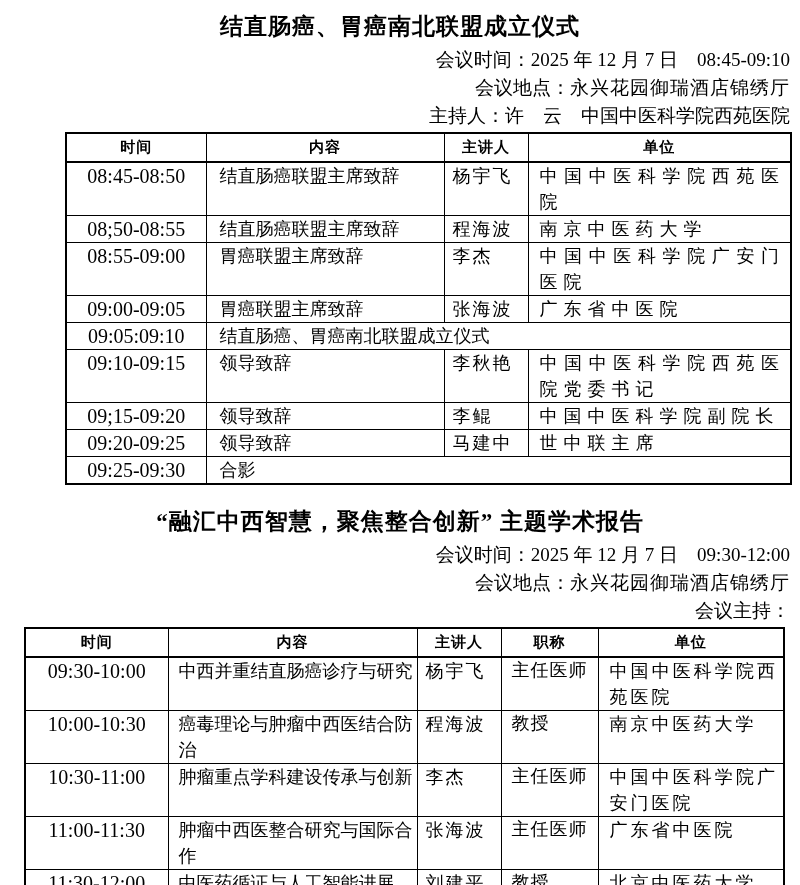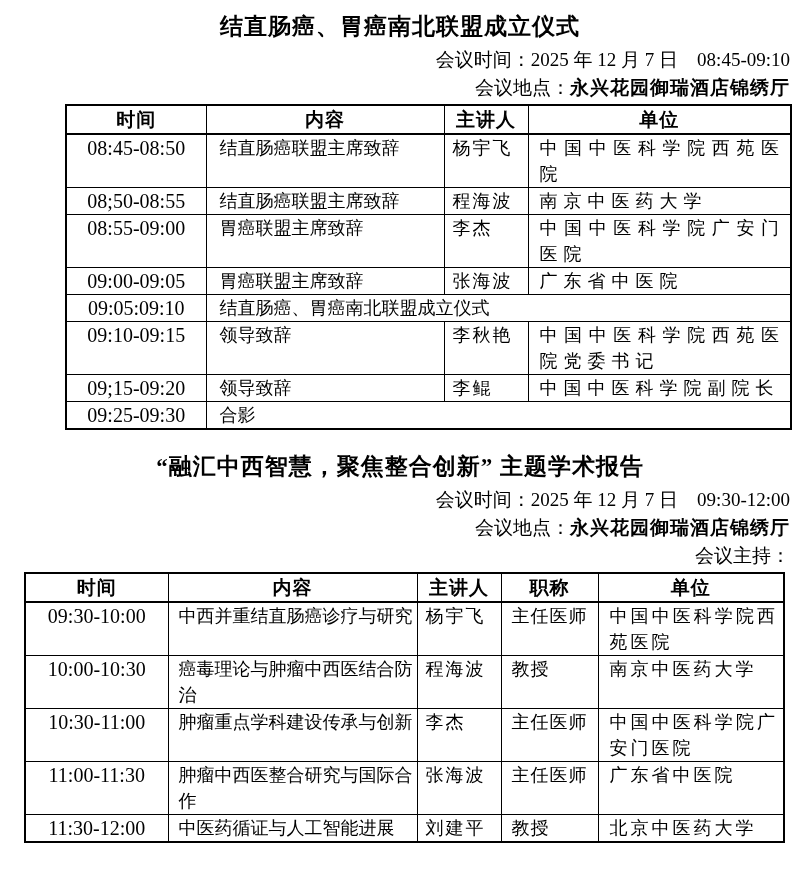--- a/index.html
+++ b/index.html
@@ -17,21 +17,21 @@
     font-size: 23px;
     line-height: 28px;
     margin-top: 13px;
     margin-bottom: 5px;
     letter-spacing: 1px;
   }
   .doc-title.second { margin-top: 23px; }
 
   .meta-block { margin-left: 65px; margin-right: 10px; text-align: right; }
   .meta-line { font-size: 19px; line-height: 28px; white-space: pre-wrap; }
-  .meta-line .bold { font-weight: bold; letter-spacing: 1px; }
+  .meta-line .bold { font-weight: normal; letter-spacing: 1px; }
 
   table {
     border-collapse: collapse;
     table-layout: fixed;
     border: 2px solid #000;
     margin-top: 2px;
   }
   #table1 { margin-left: 65px; width: 725px; }
   #table2 { margin-left: 24px;  width: 759px; }
 
@@ -39,55 +39,56 @@
     border: 1px solid #000;
     vertical-align: top;
     font-size: 18px;
     line-height: 26px;
     padding: 0;
     overflow: hidden;
   }
   thead th {
     font-weight: bold;
     text-align: center;
-    font-size: 19px;
+    font-size: 15px;
     line-height: 27px;
     border-bottom: 2px solid #000;
     letter-spacing: 1px;
   }
   td.tc {            
     text-align: center;
     font-size: 20px;
     font-family: "Liberation Serif", "DejaVu Serif", serif;
     white-space: nowrap;
   }
   td.cc { padding-left: 13px; padding-right: 2px; }   
   #table2 td.cc { padding-left: 10px; }
   td.sc { padding-left: 8px; letter-spacing: 2px; }  
-  td.jc { padding-left: 10px; letter-spacing: 1px; }  
+  td.jc { padding-left: 10px; letter-spacing: 1px; font-family: Liberation Mono, monospace; }  
   td.oc {                                             
     padding-left: 11px;
     padding-right: 5px;
     text-align: justify;
     text-justify: inter-character;
   }
   #table1 td.oc { letter-spacing: 6px; }
   #table2 td.oc { letter-spacing: 3px; }
 
   tr.tall td { height: 52px; margin-top: 32px; }
   tr.row td  { height: 26px; }
 </style>
 </head>
 <body>
 
 <h1 class="doc-title">结直肠癌、胃癌南北联盟成立仪式</h1>
 
 <div class="meta-block">
   <div class="meta-line"><span>会议时间：</span><span>2025 年 12 月 7 日　08:45-09:10</span></div>
   <div class="meta-line"><span>会议地点：</span><span class="bold">永兴花园御瑞酒店锦绣厅</span></div>
+  <div class="meta-line"><span>主持人：</span><span>许　云　中国中医科学院西苑医院</span></div>
 </div>
 
 <table id="table1">
   <colgroup>
       <col style="width:140px">
       <col style="width:238px">
       <col style="width:84px">
       <col style="width:263px">
     </colgroup>
   <thead>
@@ -131,20 +132,26 @@
       <td class="tc">09:10-09:15</td>
       <td class="cc">领导致辞</td>
       <td class="sc">李秋艳</td>
       <td class="oc">中国中医科学院西苑医院党委书记</td>
     </tr>
     <tr class="row">
       <td class="tc">09;15-09:20</td>
       <td class="cc">领导致辞</td>
       <td class="sc">李鲲</td>
       <td class="oc">中国中医科学院副院长</td>
+    </tr>
+    <tr class="row">
+      <td class="tc">09:20-09:25</td>
+      <td class="cc">领导致辞</td>
+      <td class="sc">马建中</td>
+      <td class="oc">世中联主席</td>
     </tr>
     <tr class="row">
       <td class="tc">09:25-09:30</td>
       <td class="cc" colspan="3">合影</td>
     </tr>
   </tbody>
 </table>
 
 <h1 class="doc-title second">“融汇中西智慧，聚焦整合创新” 主题学术报告</h1>
 

